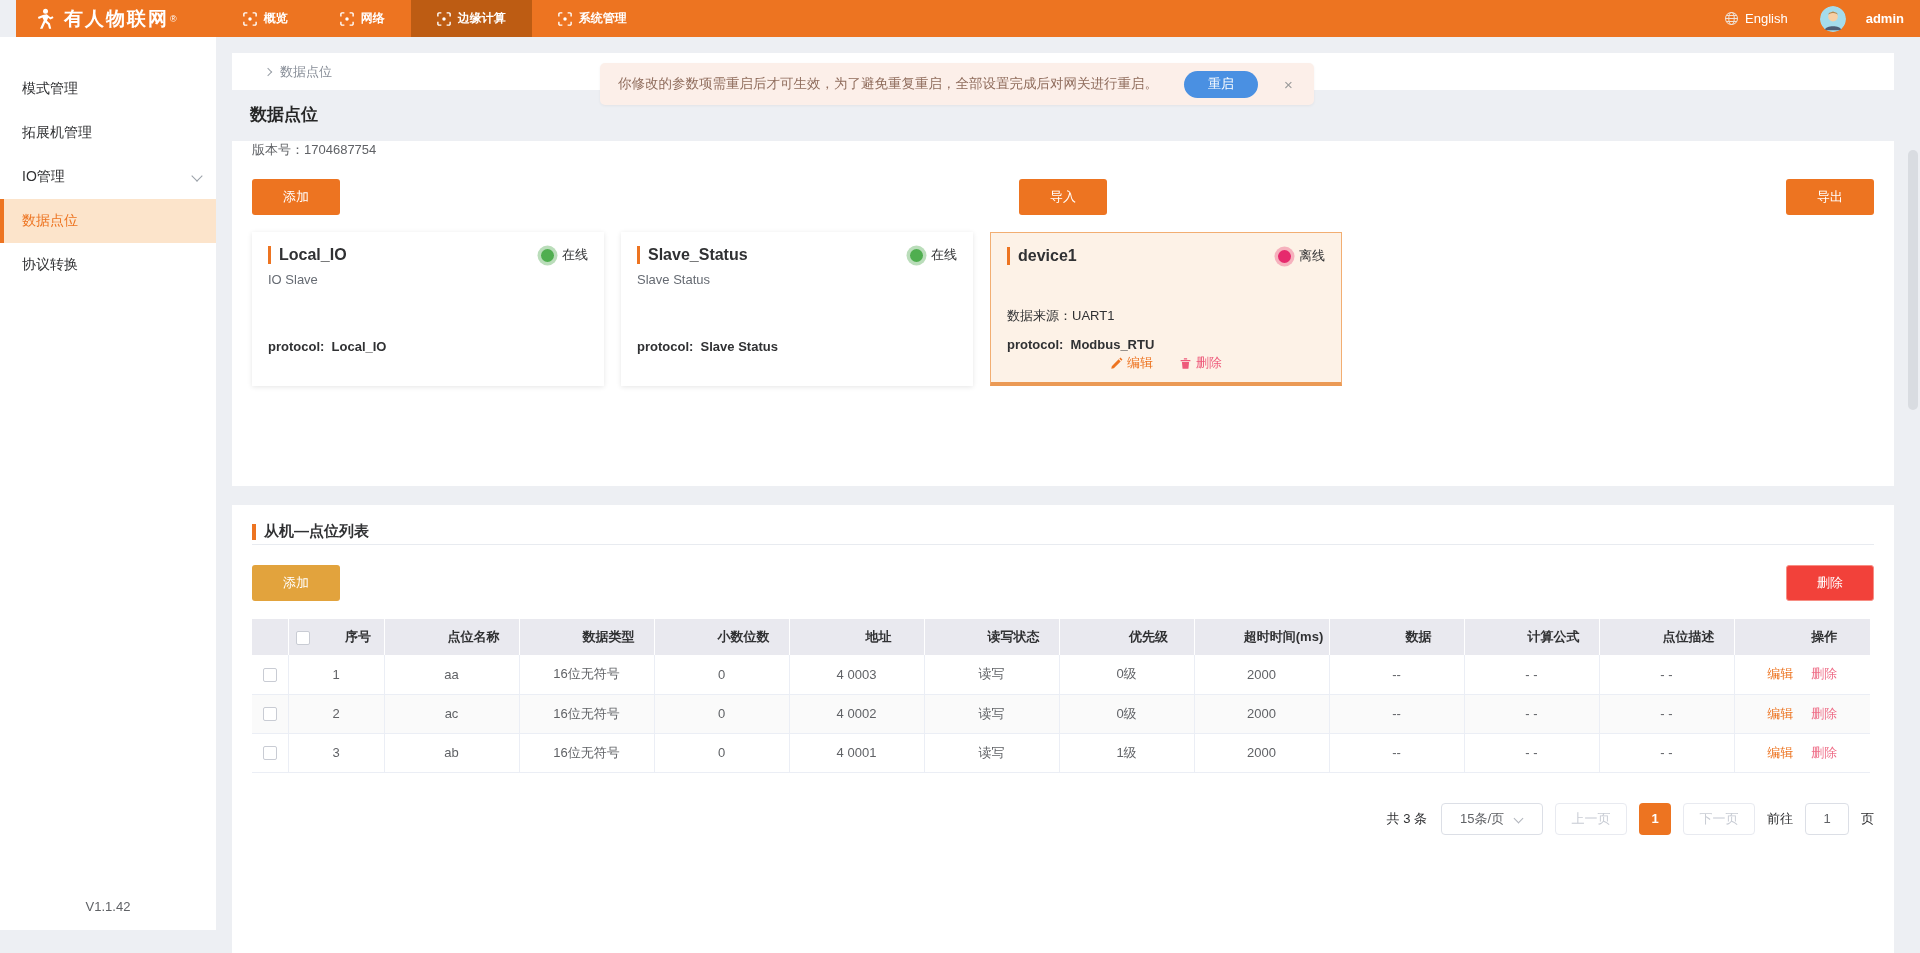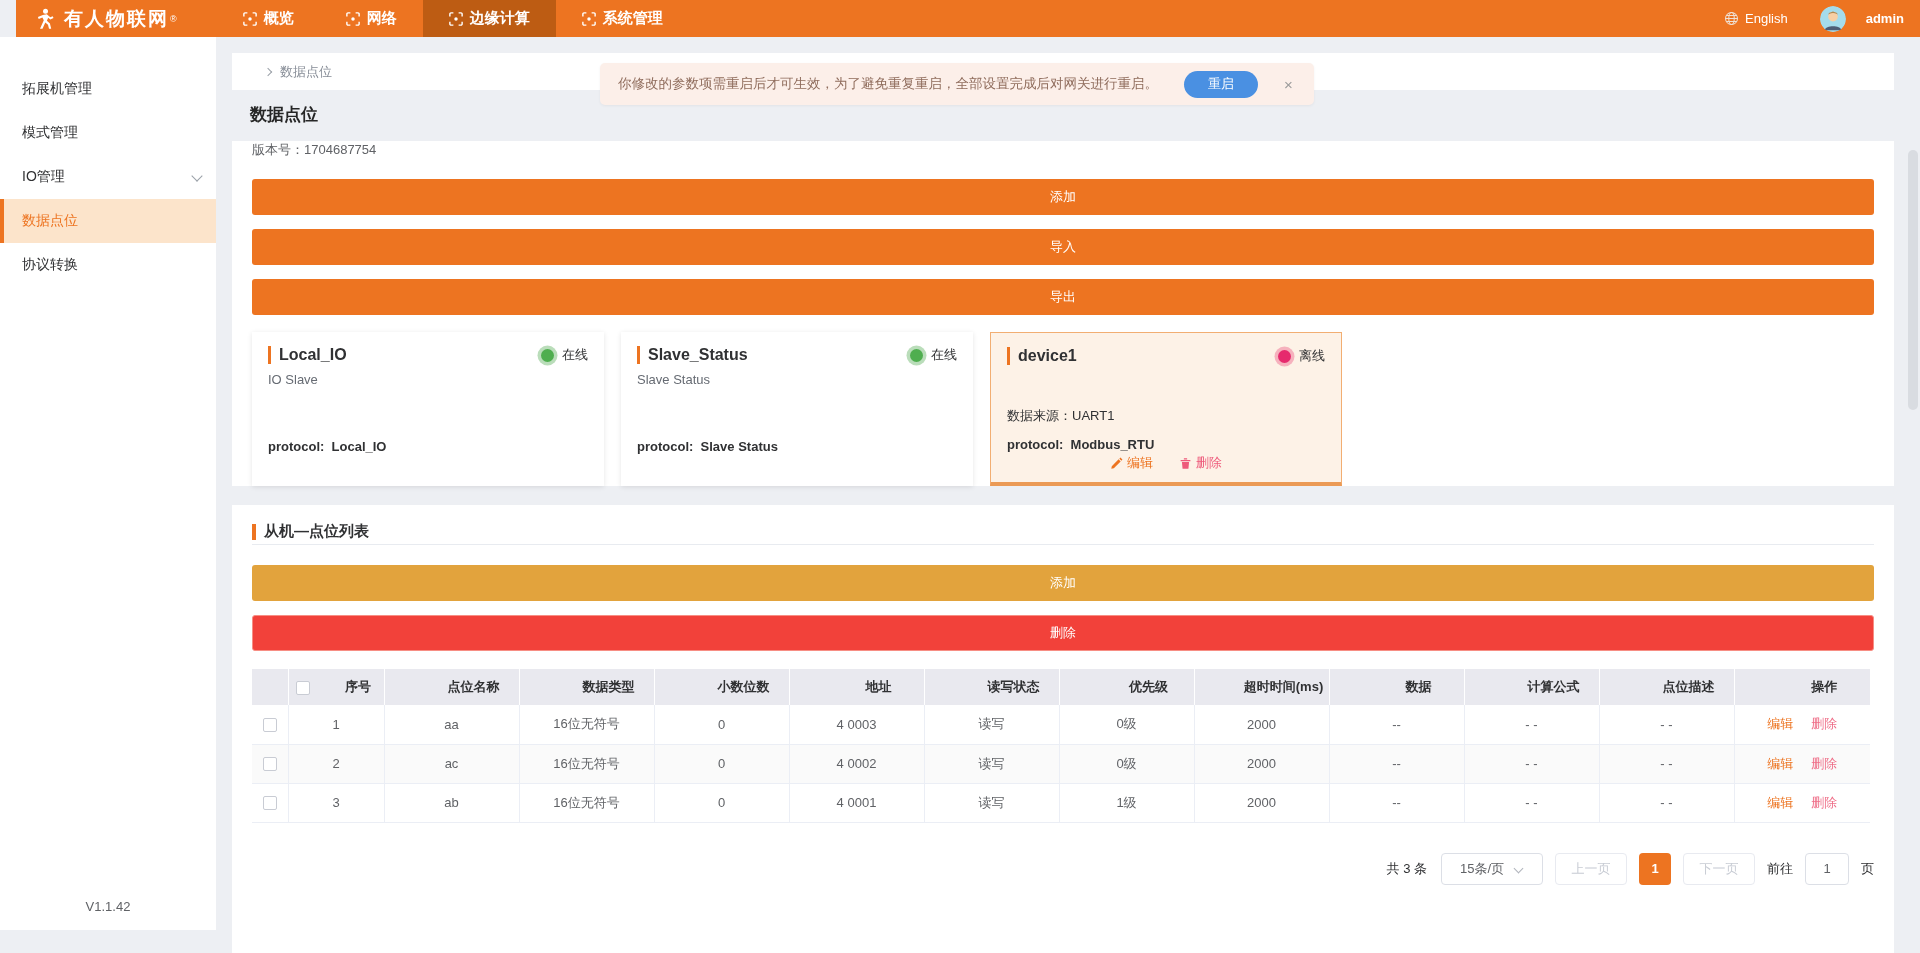--- a/index.html
+++ b/index.html
@@ -7,21 +7,21 @@
   body { font-family:"Liberation Sans","DejaVu Sans",sans-serif; background:#edeff3; overflow:hidden; }
   #app { position:relative; width:1920px; height:953px; background:#edeff3; }
 
   
   .navbar { position:absolute; left:16px; top:0; width:1920px; height:37px; background:#ed7421; display:flex; align-items:stretch; color:#fff; z-index:30; }
   .brand { display:flex; align-items:center; padding:0 18px 0 16px; }
   .brand-icon { width:24px; height:24px; margin-right:8px; }
   .brand-name { font-size:19px; font-weight:bold; letter-spacing:2px; }
   .brand-mark { font-size:9px; vertical-align:top; margin-left:1px; }
   .nav-tabs { display:flex; margin-left:22px; }
-  .nav-tab { display:flex; align-items:center; gap:7px; padding:0 26px; font-size:15px; font-weight:bold; cursor:pointer; }
+  .nav-tab { display:flex; align-items:center; gap:7px; padding:0 26px; font-size:12px; font-weight:bold; cursor:pointer; }
   .nav-tab.active { background:#bd5c13; }
   .nav-tab svg { width:14px; height:14px; }
   .nav-right { margin-left:auto; display:flex; align-items:center; padding-right:32px; gap:20px; }
   .lang { display:flex; align-items:center; gap:6px; font-size:13px; cursor:pointer; }
   .lang svg { width:15px; height:15px; }
   .avatar { width:26px; height:26px; border-radius:50%; overflow:hidden; margin-left:12px; cursor:pointer; }
   .username { font-size:13px; font-weight:bold; cursor:pointer; }
 
   
   .sidebar { position:absolute; left:0; top:37px; width:216px; height:893px; background:#ffffff; padding-top:30px; }
@@ -48,21 +48,21 @@
   
   .panel { background:#fff; padding:0 20px; }
   .panel-slaves { margin-top:7px; height:345px; }
   .panel-points { margin-top:19px; height:493px; }
   .section-head { display:flex; align-items:center; padding-top:14px; height:40px; border-bottom:1px solid #e8ebf0; }
   .section-bar { width:4px; height:16px; background:#ed7421; margin-right:8px; }
   .section-title { font-size:15px; font-weight:bold; color:#303133; }
 
   .version-row { margin-top:15px; height:18px; font-size:13px; color:#606266; }
   .version-value { color:#606266; }
-  .btns-row { margin-top:20px; display:flex; justify-content:space-between; gap:14px;flex-direction:column; }
+  .btns-row { margin-top:20px; display:flex; justify-content:space-between; gap:14px; }
   .btn { height:36px; min-width:88px; border:none; border-radius:3px; font-size:13px; color:#fff; cursor:pointer; }
   .btn-orange { background:#ed7421; }
   .btn-amber { background:#e2a33d; }
   .btn-red { background:#f2413a; border:1px solid #f78e84; }
 
   
   .cards-row { margin-top:17px; display:flex; gap:17px; }
   .card { width:352px; height:154px; background:#fff; box-shadow:0 1px 5px rgba(0,0,0,0.10); padding:14px 16px 10px 16px; display:flex; flex-direction:column; cursor:pointer; }
   .card.selected { background:#fdf2e7; border:1px solid #f2ae72; border-bottom:4px solid #eb9a55; box-shadow:none; }
   .card-top { display:flex; align-items:center; }
@@ -169,24 +169,24 @@
           <circle cx="14" cy="11.5" r="5.2" fill="#f8cfa4"></circle>
           <path d="M8.6 10.5c.4-4 10.4-4 10.8 0l-1-3-4.4-1.6-4.4 1.6z" fill="#b08952"></path>
         </svg>
       </div>
       <span class="username">admin</span>
     </div>
   </div>
 
   <div class="sidebar">
     <div class="side-item">
+      <span>模式管理</span>
+    </div>
+    <div class="side-item">
       <span>拓展机管理</span>
-    </div>
-    <div class="side-item">
-      <span>模式管理</span>
     </div>
     <div class="side-item">
       <span>IO管理</span>
       <span class="side-chevron"></span>
     </div>
     <div class="side-item active">
       <span>数据点位</span>
     </div>
     <div class="side-item">
       <span>协议转换</span>

